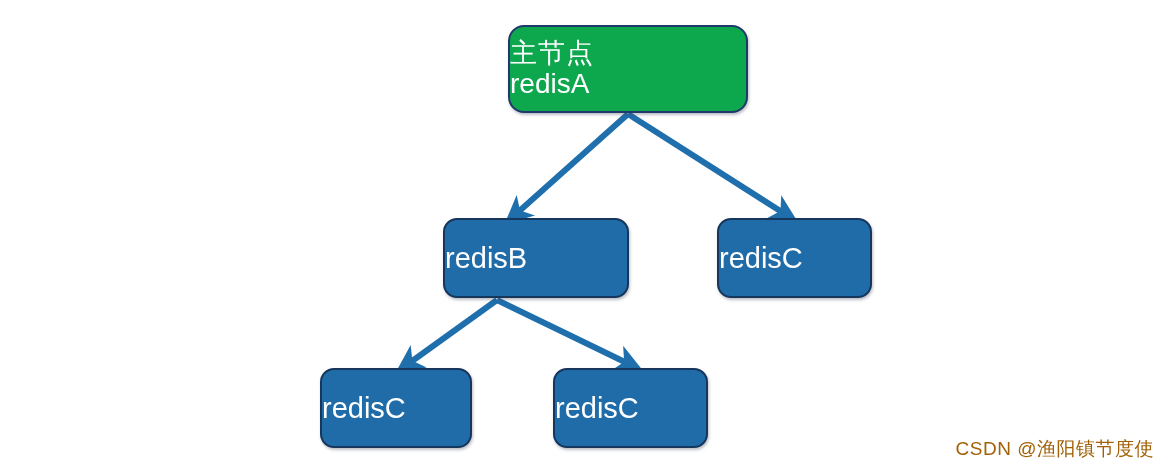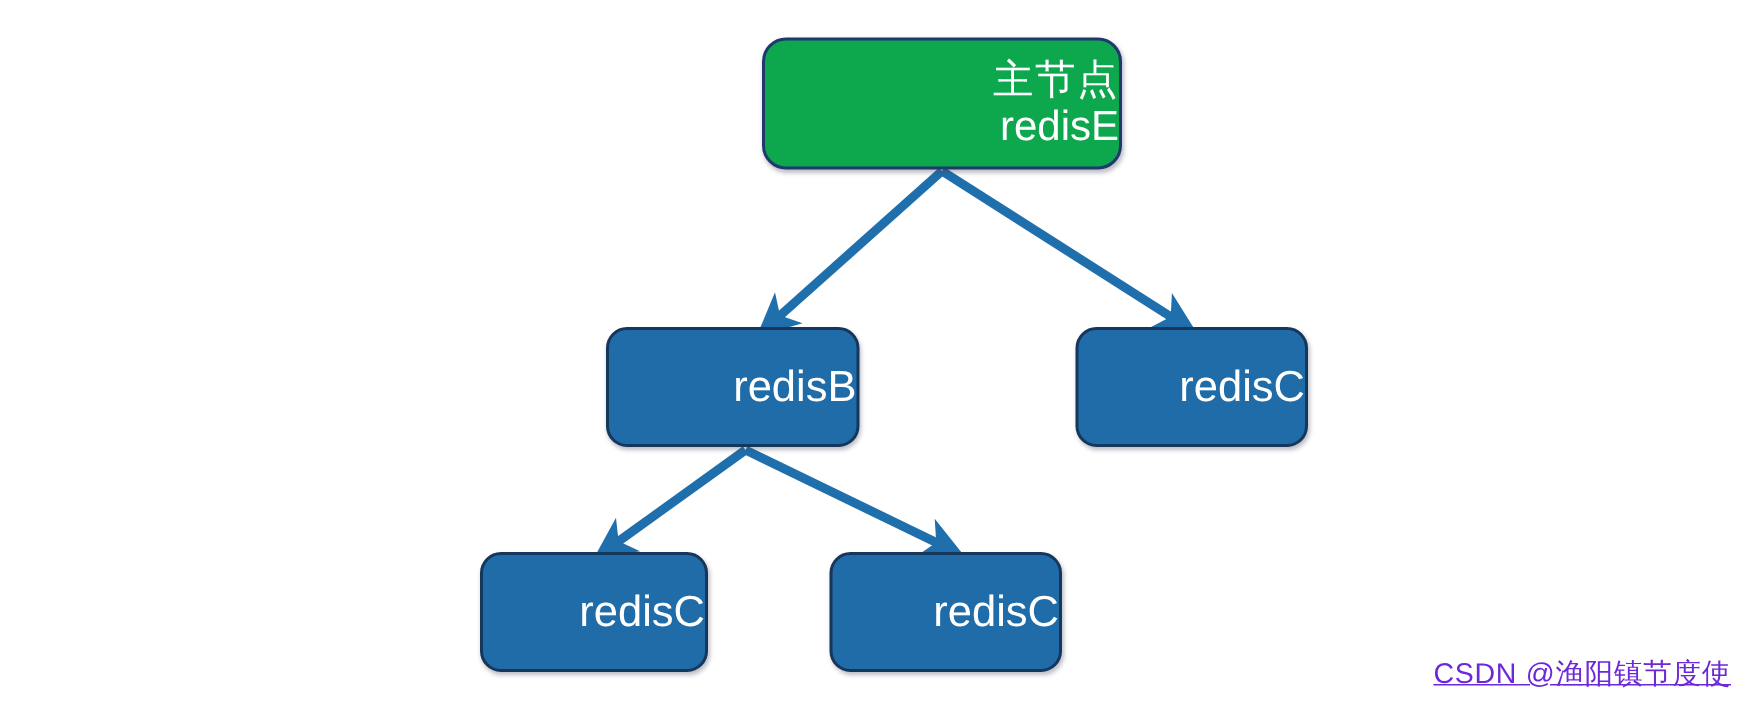--- a/index.html
+++ b/index.html
@@ -23,21 +23,21 @@
     top: 0;
     width: 1168px;
     height: 472px;
     pointer-events: none;
   }
   .node {
     position: absolute;
     box-sizing: border-box;
     display: flex;
     flex-direction: column;
-    align-items: flex-end;
+    align-items: flex-start;
     justify-content: center;
     border-radius: 14px;
     color: #ffffff;
     text-align: center;
     line-height: 1.12;
     z-index: 3;
   }
   .node.root {
     background: #0DA74E;
     border: 2px solid #20386B;
@@ -58,26 +58,25 @@
     font-size: 28px;
     font-weight: 400;
   }
   .node.child .node-line-en {
     font-size: 29px;
   }
   .watermark {
     position: absolute;
     right: 14px;
     bottom: 10px;
-    color: #6d28d9;
+    color: #a16207;
     font-size: 19px;
     letter-spacing: 0.5px;
     white-space: nowrap;
     z-index: 4;
-    text-decoration: underline;
   }
 </style>
 </head>
 <body>
 
 <div id="canvas">
 
   <svg id="edge-layer" viewBox="0 0 1168 472">
     <defs>
       <marker id="arrowhead" markerWidth="5.2" markerHeight="5.2" refX="2.4" refY="2.6" orient="auto" markerUnits="strokeWidth">
@@ -87,24 +86,24 @@
     <g id="edges" stroke="#1F6FAD" stroke-width="6" fill="none" stroke-linecap="butt">
         <line x1="628" y1="114" x2="516" y2="214" marker-end="url(#arrowhead)"></line>
         <line x1="628" y1="114" x2="785" y2="214" marker-end="url(#arrowhead)"></line>
         <line x1="497" y1="300" x2="408" y2="364" marker-end="url(#arrowhead)"></line>
         <line x1="497" y1="300" x2="629" y2="364" marker-end="url(#arrowhead)"></line>
       </g>
   </svg>
 
   <div class="node root" style="left:508px; top:25px; width:240px; height:88px;">
     <div class="node-line-cn">主节点</div>
-    <div class="node-line-en">redisE</div>
+    <div class="node-line-en">redisA</div>
   </div>
 
-  <div class="node child" style="left:404px; top:218px; width:169px; height:80px;">
+  <div class="node child" style="left:443px; top:218px; width:186px; height:80px;">
     <div class="node-line-en">redisB</div>
   </div>
 
   <div class="node child" style="left:717px; top:218px; width:155px; height:80px;">
     <div class="node-line-en">redisC</div>
   </div>
 
   <div class="node child" style="left:320px; top:368px; width:152px; height:80px;">
     <div class="node-line-en">redisC</div>
   </div>

